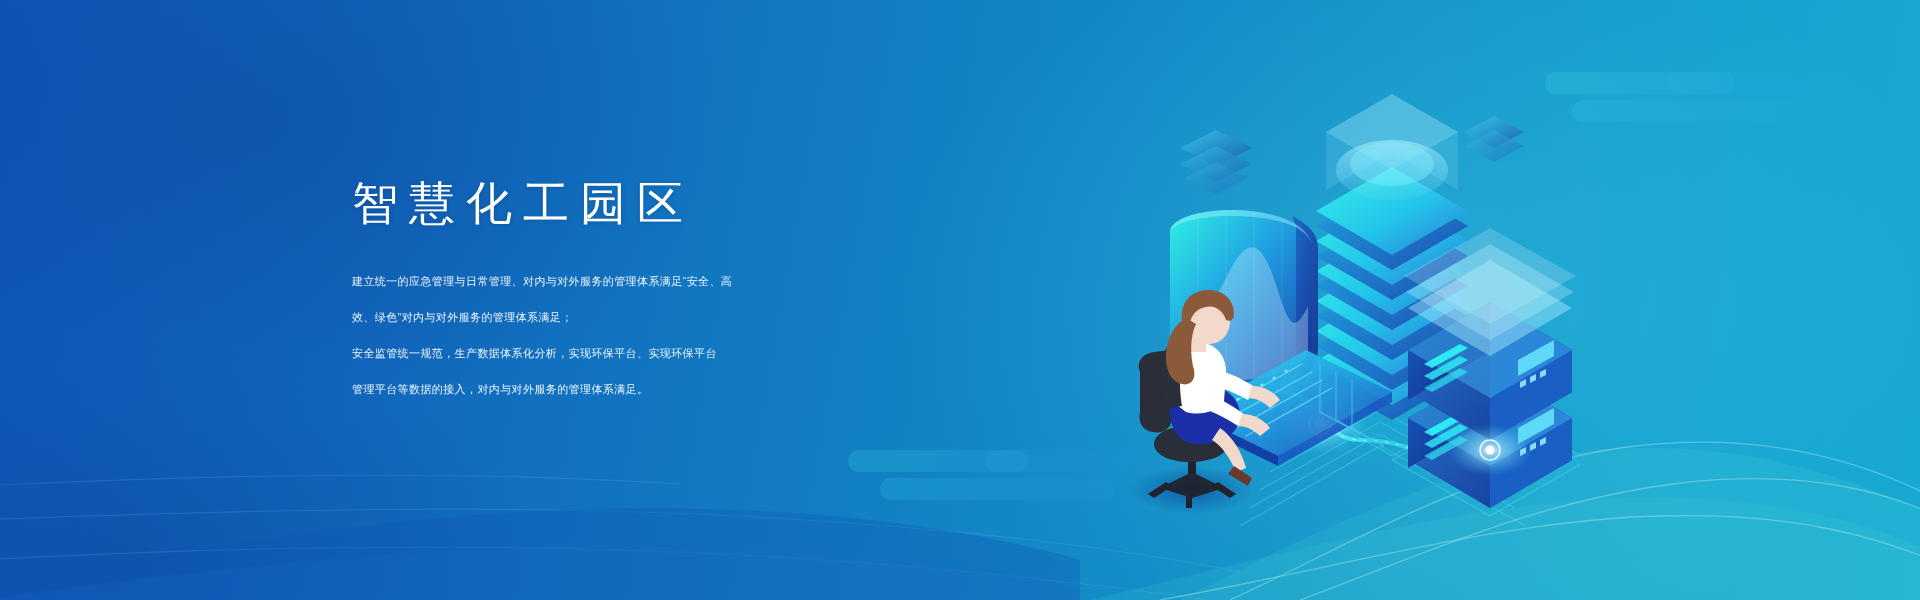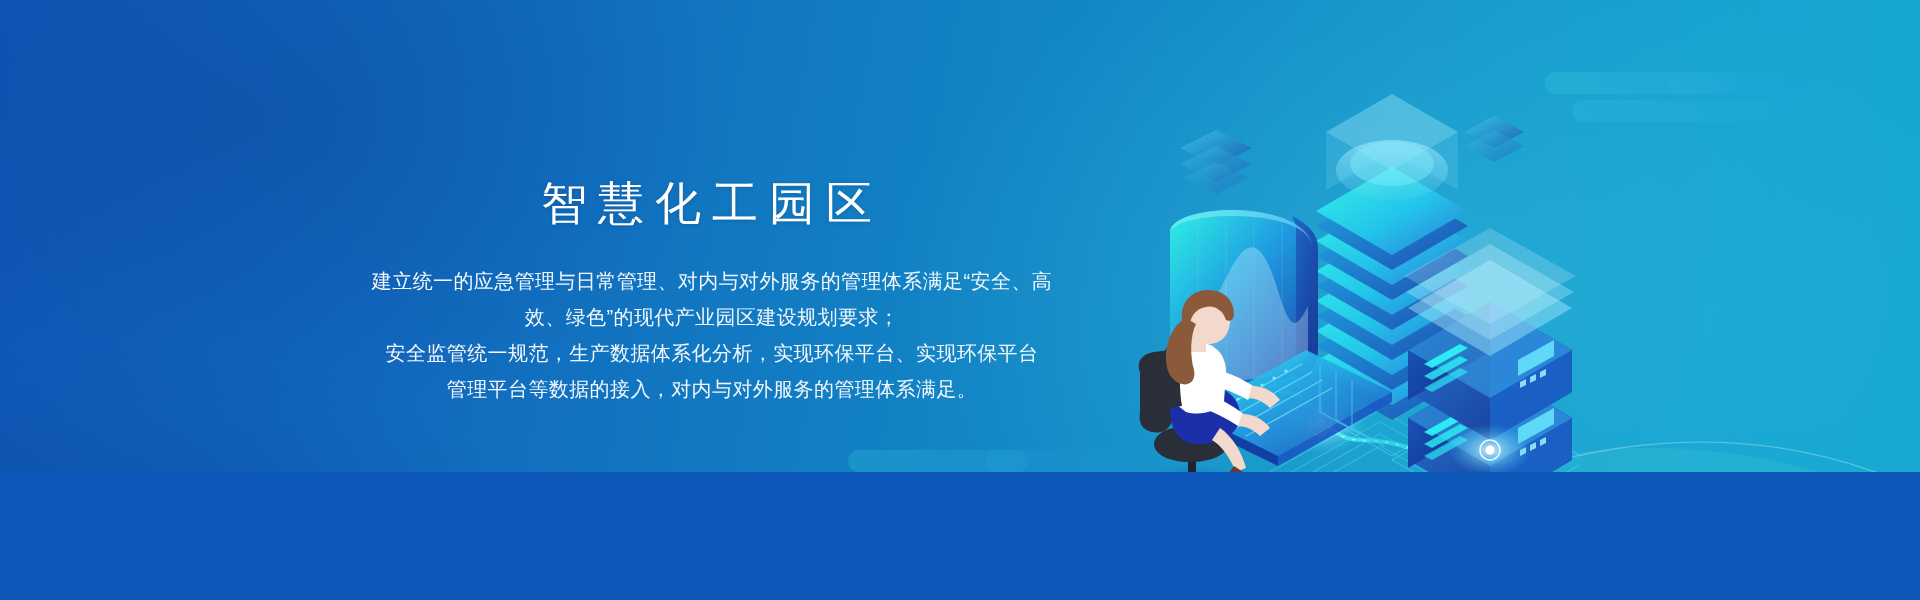--- a/index.html
+++ b/index.html
@@ -7,24 +7,23 @@
     margin: 0;
     padding: 0;
     background: #0d58b8;
   }
   body {
     font-family: "Liberation Sans", "DejaVu Sans", sans-serif;
   }
   #banner {
     position: relative;
     width: 1920px;
-    height: 472px;
+    height: 600px;
     overflow: hidden;
     background: linear-gradient(100deg, #0f56b6 0%, #1168bd 22%, #1281c4 48%, #1596c9 70%, #16a5d0 88%, #17a9d2 100%);
-    text-align: center;
   }
   .layer {
     position: absolute;
     inset: 0;
     width: 1920px;
     height: 600px;
     pointer-events: none;
   }
   
   #copy {
@@ -38,21 +37,21 @@
     font-size: 46px;
     line-height: 1.1;
     color: #ffffff;
     letter-spacing: 11px;
     font-weight: 400;
     margin: 0 0 34px 0;
     white-space: nowrap;
     text-shadow: 0 1px 4px rgba(3,40,90,0.25);
   }
   #paragraph {
-    font-size: 20px;
+    font-size: 11px;
     line-height: 36px;
     color: #f2f8fd;
     letter-spacing: 0.4px;
     font-weight: 400;
   }
   #paragraph p {
     margin: 0;
     white-space: nowrap;
   }
   
@@ -128,21 +127,21 @@
 
     <div class="cloudbar" style="left:1545px; top:72px;  width:190px; height:22px; background:linear-gradient(90deg,#3ce0e3,#2aaee2); opacity:.20;"></div>
     <div class="cloudbar" style="left:1572px; top:100px; width:230px; height:22px; background:linear-gradient(90deg,#3ce0e3,#26a2e0); opacity:.15;"></div>
     <div class="cloudbar" style="left:1668px; top:72px;  width:140px; height:22px; background:linear-gradient(90deg,#2fc0e5,#219ade); opacity:.11;"></div>
   </div>
 
   <div id="copy">
     <h1 id="headline">智慧化工园区</h1>
     <div id="paragraph">
       <p>建立统一的应急管理与日常管理、对内与对外服务的管理体系满足“安全、高</p>
-      <p>效、绿色”的现代产业园区建设规划要求；</p>
+      <p>效、绿色”对内与对外服务的管理体系满足；</p>
       <p>安全监管统一规范，生产数据体系化分析，实现环保平台、实现环保平台</p>
       <p>管理平台等数据的接入，对内与对外服务的管理体系满足。</p>
     </div>
   </div>
 
   <svg id="illustration" viewBox="0 0 560 560">
     <defs>
       <linearGradient id="gScreen" x1="0" y1="0" x2="1" y2="1">
         <stop offset="0%" stop-color="#2ff0e4"></stop>
         <stop offset="45%" stop-color="#1f9ee2"></stop>

